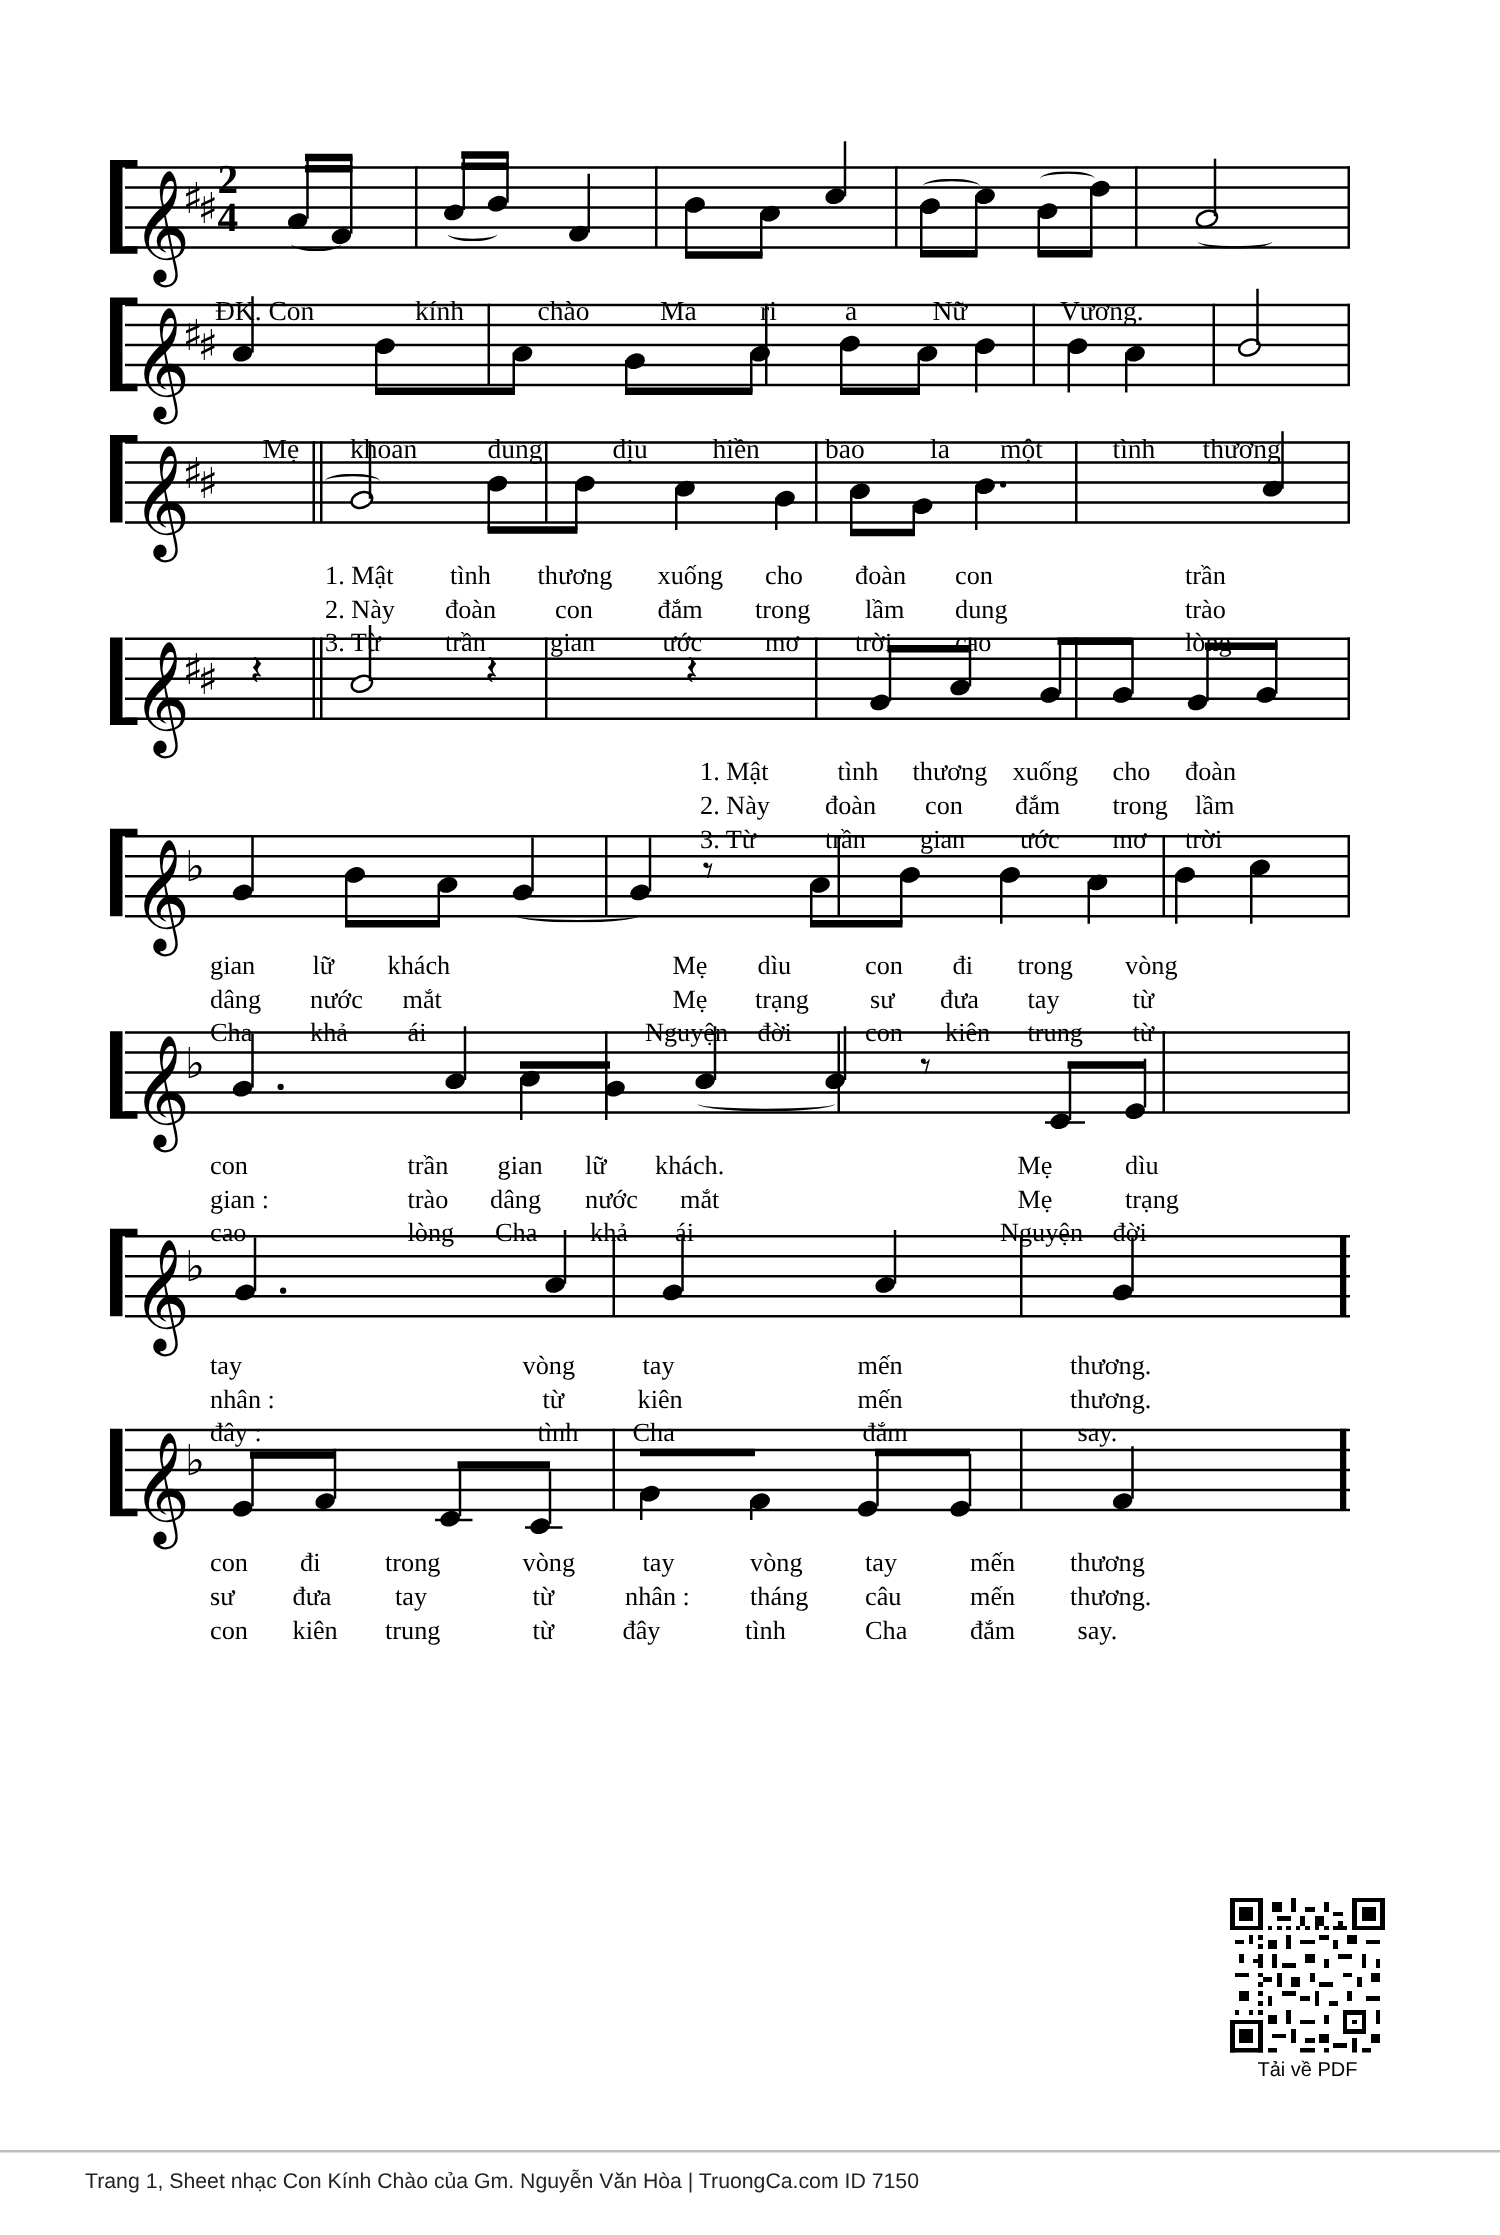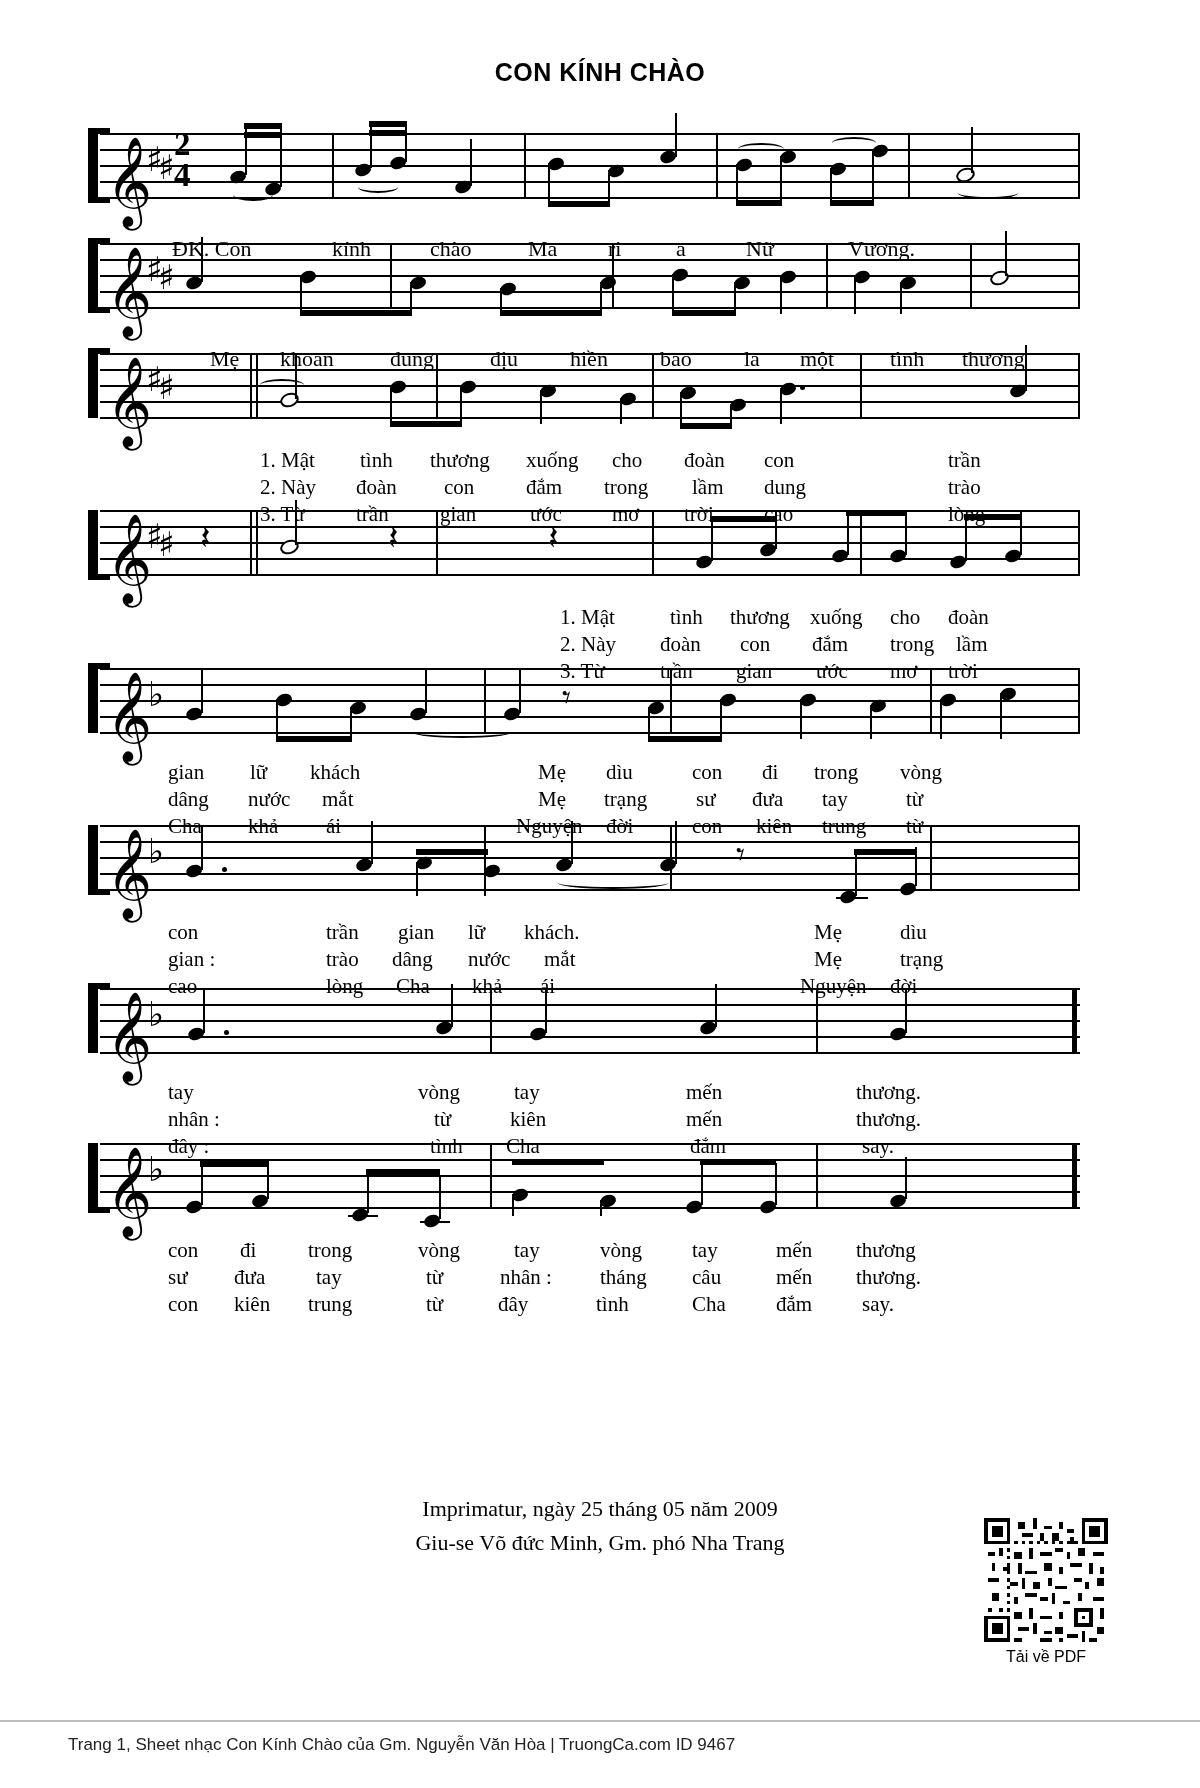--- a/index.html
+++ b/index.html
@@ -109,21 +109,20 @@
     position:absolute; left:68px; top:1735px;
     font-family:"Liberation Sans", sans-serif;
     font-size:17px; color:#222;
   }
 </style>
 </head>
 <body>
 
 <div class="sheet">
 
-  <div class="title">CON KÍNH CHÀO</div>
 
   <div class="system" style="top:133px;">
     <div class="staff">
       <div class="line l1"></div>
         <div class="line l2"></div>
         <div class="line l3"></div>
         <div class="line l4"></div>
         <div class="line l5"></div>
       <div class="sysbracket" style="top:0;height:65px;"></div>
       <div class="bracket-cap" style="top:-5px;"></div>
@@ -769,24 +768,20 @@
       <span class="ly" style="left:208px;">trung</span>
       <span class="ly" style="left:326px;">từ</span>
       <span class="ly" style="left:398px;">đây</span>
       <span class="ly" style="left:496px;">tình</span>
       <span class="ly" style="left:592px;">Cha</span>
       <span class="ly" style="left:676px;">đắm</span>
       <span class="ly" style="left:762px;">say.</span>
     </div>
   </div>
 
-  <div class="imprimatur">
-    <div>Imprimatur, ngày 25 tháng 05 năm 2009</div>
-    <div>Giu-se Võ đức Minh, Gm. phó Nha Trang</div>
-  </div>
 
   <div class="qr-wrap">
     <svg class="qr" viewBox="0 0 33 33" shape-rendering="crispEdges">
       <rect width="33" height="33" fill="#fff"></rect>
       <g fill="#000">
 
         <rect x="0" y="0" width="7" height="1"></rect>
           <rect x="0" y="6" width="7" height="1"></rect>
         <rect x="0" y="0" width="1" height="7"></rect>
           <rect x="6" y="0" width="1" height="7"></rect>
@@ -890,15 +885,15 @@
         <rect x="8" y="32" width="2" height="1"></rect>
           <rect x="15" y="32" width="3" height="1"></rect>
         <rect x="20" y="32" width="1" height="1"></rect>
           <rect x="28" y="32" width="2" height="1"></rect>
       </g>
     </svg>
     <div class="qr-label">Tải về PDF</div>
   </div>
 
   <div class="footline"></div>
-  <div class="footnote">Trang 1, Sheet nhạc Con Kính Chào của Gm. Nguyễn Văn Hòa  | TruongCa.com ID 9467</div>
+  <div class="footnote">Trang 1, Sheet nhạc Con Kính Chào của Gm. Nguyễn Văn Hòa  | TruongCa.com ID 7150</div>
 
 </div>
 
 </body></html>

